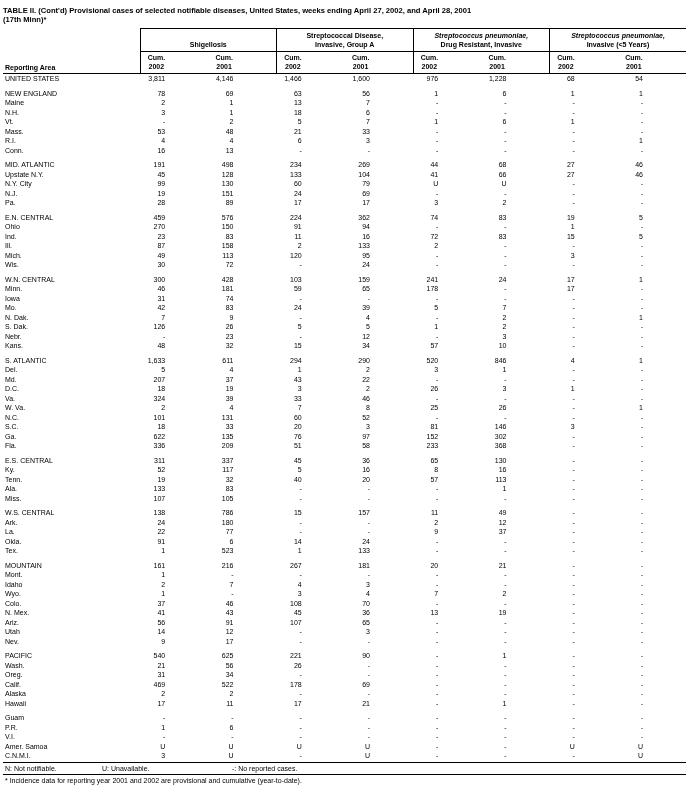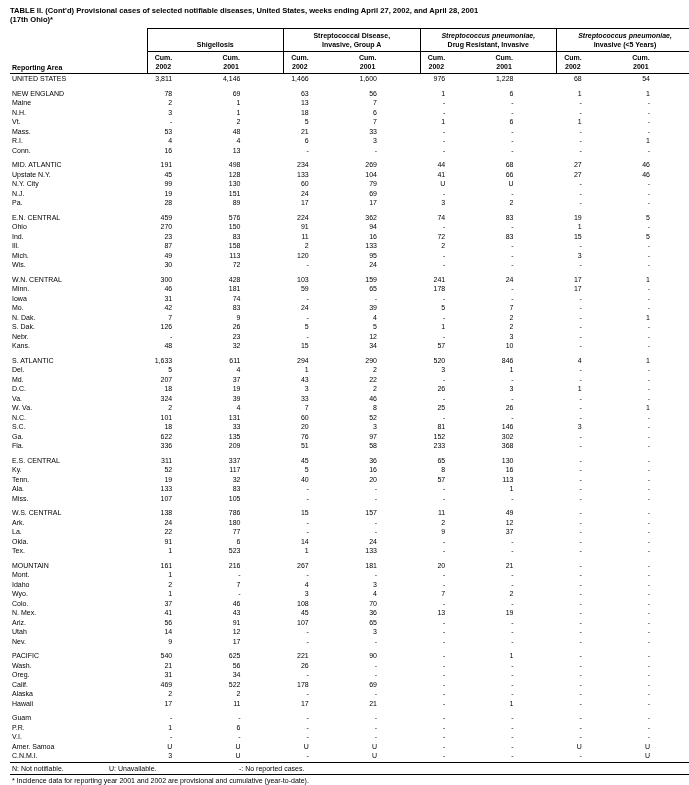--- a/index.html
+++ b/index.html
@@ -4,21 +4,21 @@
 <style>
   * { margin: 0; padding: 0; box-sizing: border-box; }
   html, body { background: #ffffff; }
   .page {
     position: relative;
     width: 689px;
     height: 785px;
     background: #ffffff;
     color: #000000;
     font-family: "Liberation Sans", sans-serif;
-    padding: 6px 3px 0 10px;
+    padding: 6px 3px 0 3px;
     overflow: hidden;
   }
   .title-line { font-size: 7.6px; font-weight: bold; line-height: 9px; white-space: nowrap; }
   table.data-table {
     border-collapse: collapse;
     table-layout: fixed;
     width: 683px;
     margin-top: 4px;
   }
   col.c-area { width: 137px; }
@@ -61,21 +61,21 @@
   .fn1 .fn-seg1 { display: inline-block; width: 97px; }
   .fn1 .fn-seg2 { display: inline-block; width: 130px; }
   .fn2 { font-size: 7px; line-height: 9px; padding: 1px 0 0 2px; }
 </style>
 </head>
 <body>
 
 <div class="page">
 
   <div class="title-line">TABLE II. (Cont'd) Provisional cases of selected notifiable diseases, United States, weeks ending April 27, 2002, and April 28, 2001</div>
-  <div class="title-line">(17th Ohio)*</div>
+  <div class="title-line">(17th Minn)*</div>
 
   <table class="data-table">
     <colgroup>
       <col class="c-area">
       <col class="c-d">
         <col class="c-d">
         <col class="c-d">
         <col class="c-d">
       <col class="c-d">
         <col class="c-d">

